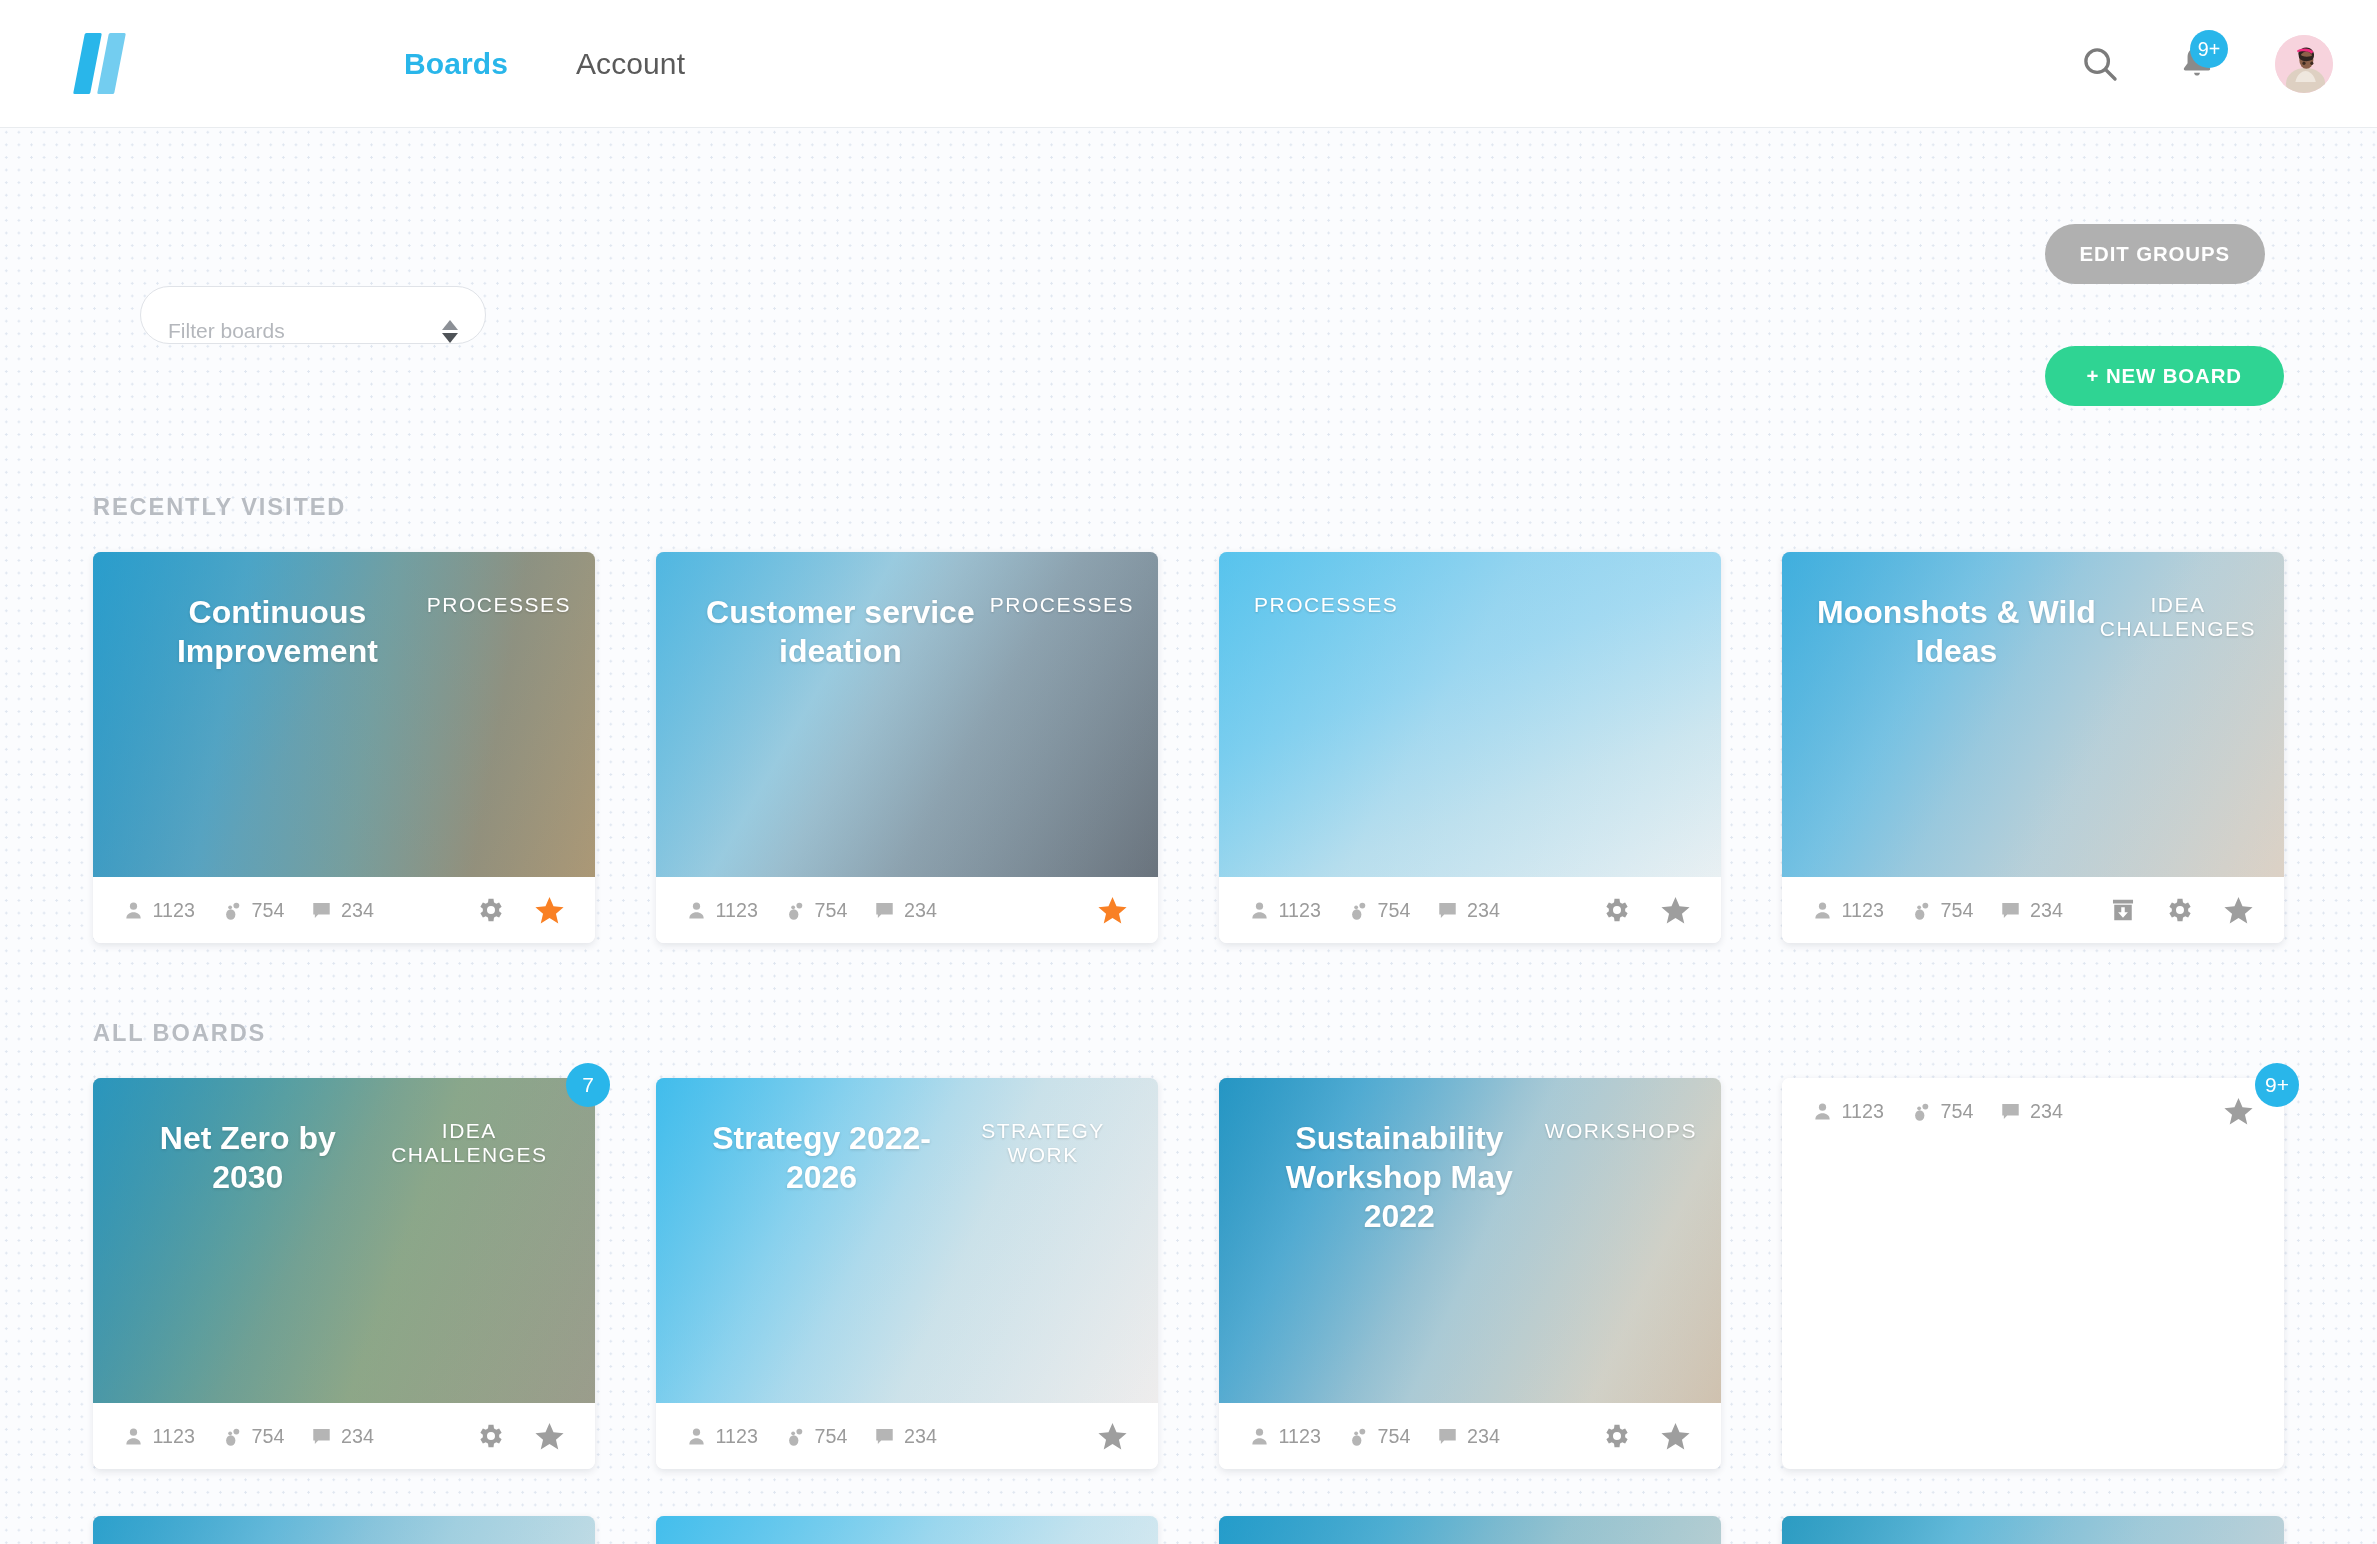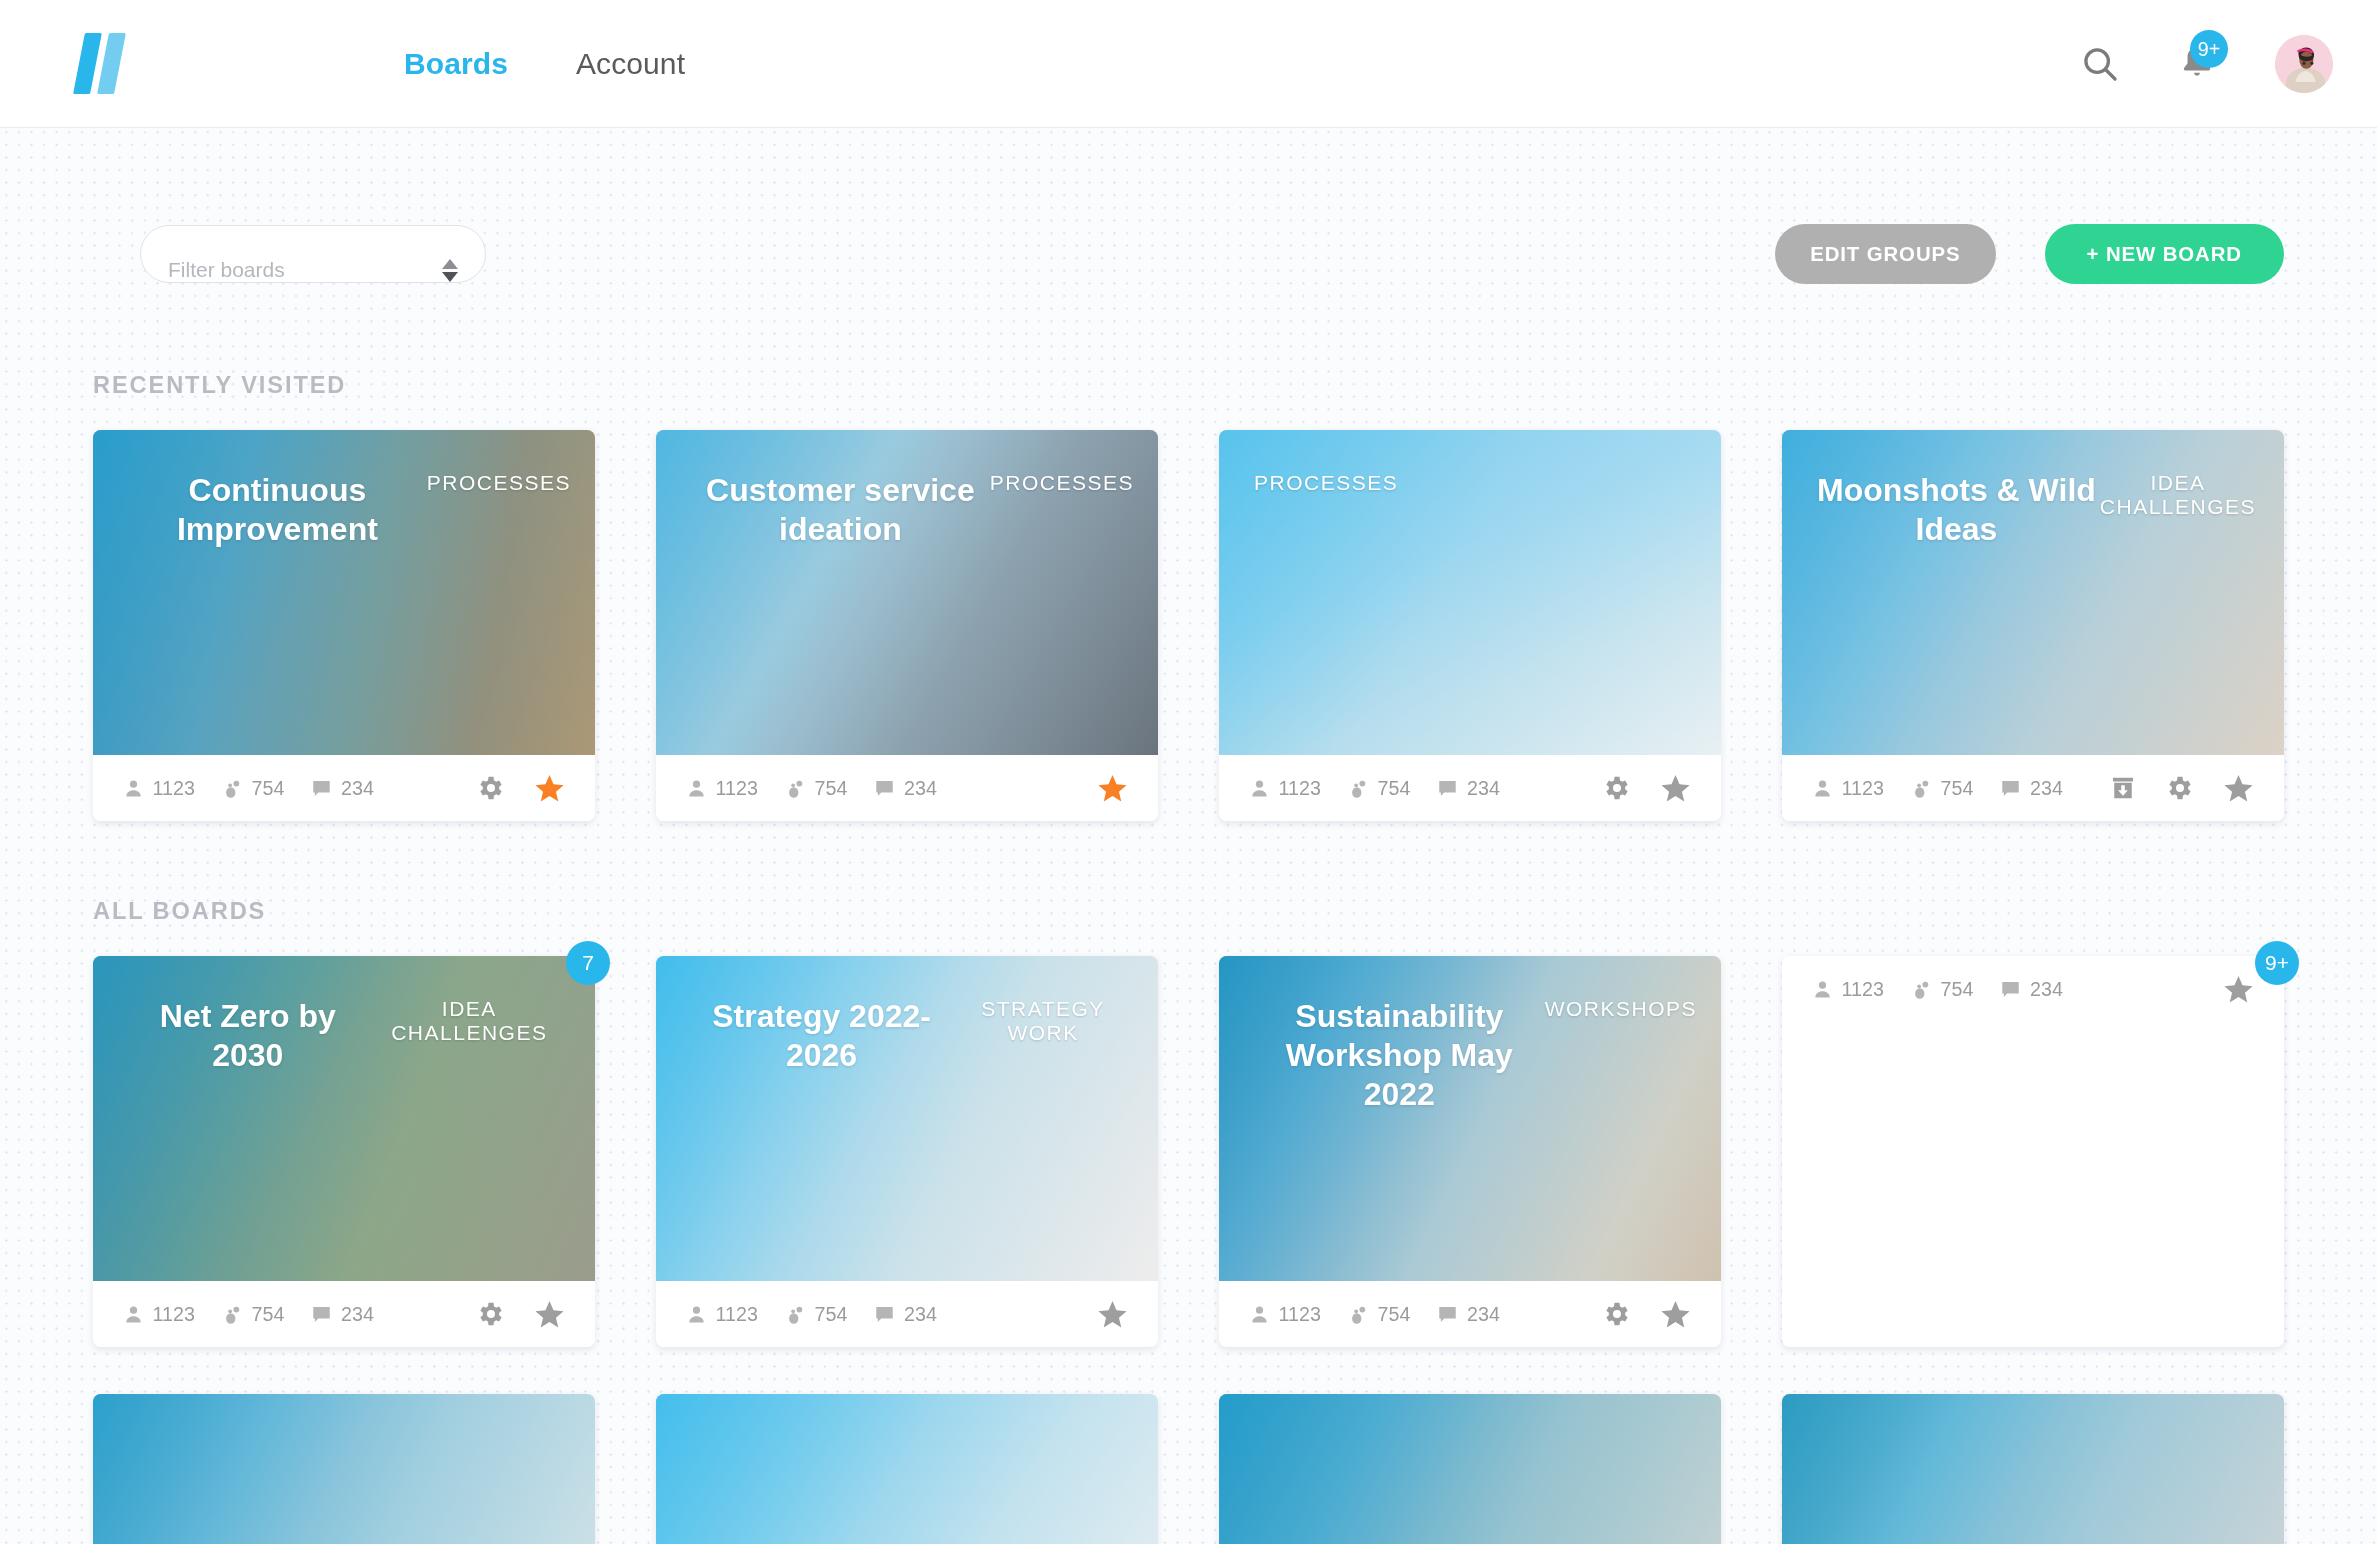--- a/index.html
+++ b/index.html
@@ -153,21 +153,21 @@
   .sortarrows { display: flex; flex-direction: column; gap: 3.1px; align-items: center; }
   .sortarrows .up,
   .sortarrows .dn {
     width: 0; height: 0;
     border-left: 8.6px solid transparent;
     border-right: 8.6px solid transparent;
   }
   .sortarrows .up { border-bottom: 10.2px solid #8c9096; }
   .sortarrows .dn { border-top: 10.2px solid #4f5358; }
 
-  .toolbar-right { margin-left: auto; display: flex; align-items: flex-start; gap: 49px; }
+  .toolbar-right { margin-left: auto; display: flex; align-items: flex-start; gap: 62px; flex-direction: column; }
 
   .btn {
     height: 60px;
     border-radius: 30px;
     border: none;
     color: #fff;
     font-size: 20.4px;
     font-weight: bold;
     letter-spacing: 0.9px;
     cursor: pointer;

